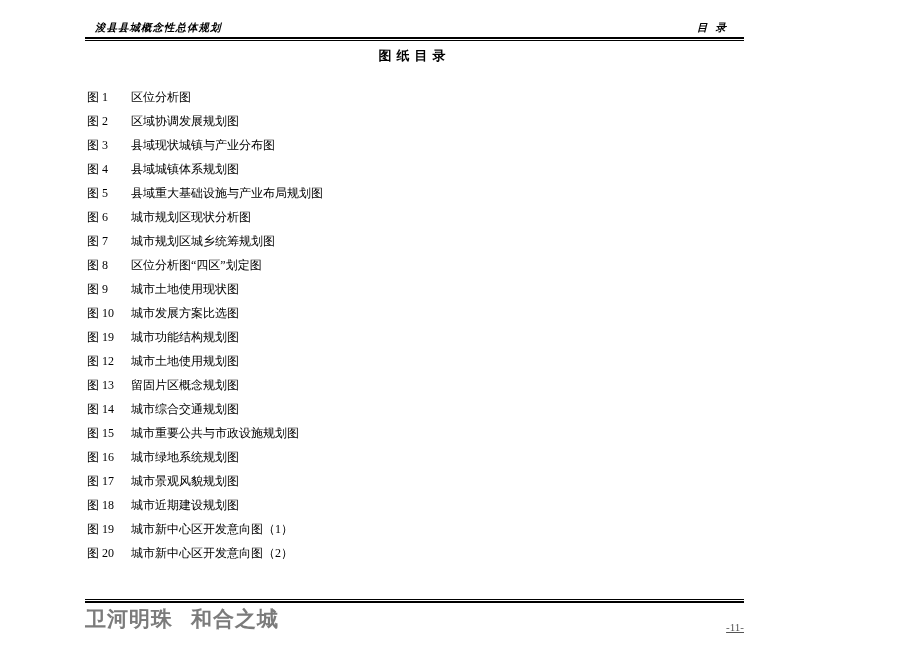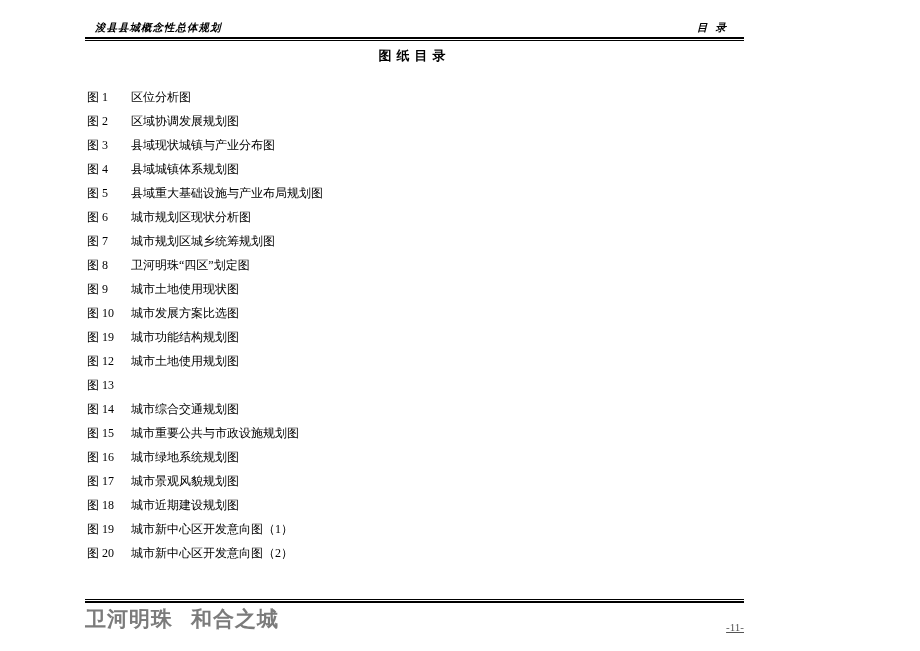--- a/index.html
+++ b/index.html
@@ -132,40 +132,41 @@
       <div class="list-row">
         <span class="list-label">图 6</span>
         <span class="list-title">城市规划区现状分析图</span>
       </div>
       <div class="list-row">
         <span class="list-label">图 7</span>
         <span class="list-title">城市规划区城乡统筹规划图</span>
       </div>
       <div class="list-row">
         <span class="list-label">图 8</span>
-        <span class="list-title">卫河明珠“四区”划定图</span>
+        <span class="list-title">区位分析图“四区”划定图</span>
       </div>
       <div class="list-row">
         <span class="list-label">图 9</span>
         <span class="list-title">城市土地使用现状图</span>
       </div>
       <div class="list-row">
         <span class="list-label">图 10</span>
         <span class="list-title">城市发展方案比选图</span>
       </div>
       <div class="list-row">
         <span class="list-label">图 19</span>
         <span class="list-title">城市功能结构规划图</span>
       </div>
       <div class="list-row">
         <span class="list-label">图 12</span>
         <span class="list-title">城市土地使用规划图</span>
       </div>
       <div class="list-row">
         <span class="list-label">图 13</span>
+        <span class="list-title">留固片区概念规划图</span>
       </div>
       <div class="list-row">
         <span class="list-label">图 14</span>
         <span class="list-title">城市综合交通规划图</span>
       </div>
       <div class="list-row">
         <span class="list-label">图 15</span>
         <span class="list-title">城市重要公共与市政设施规划图</span>
       </div>
       <div class="list-row">

